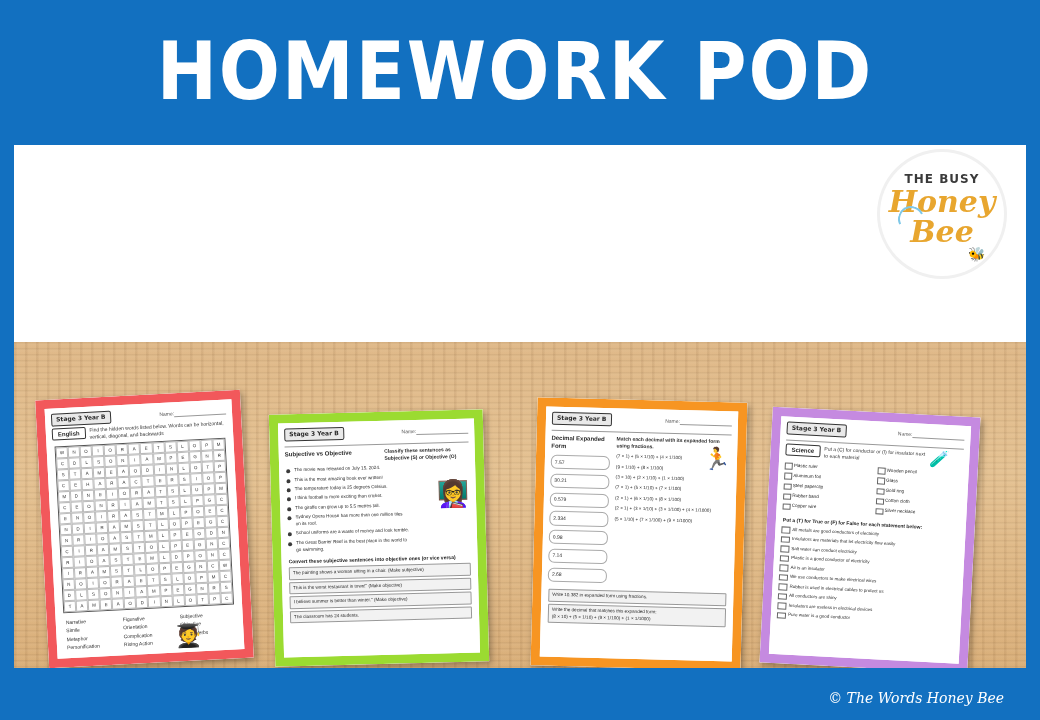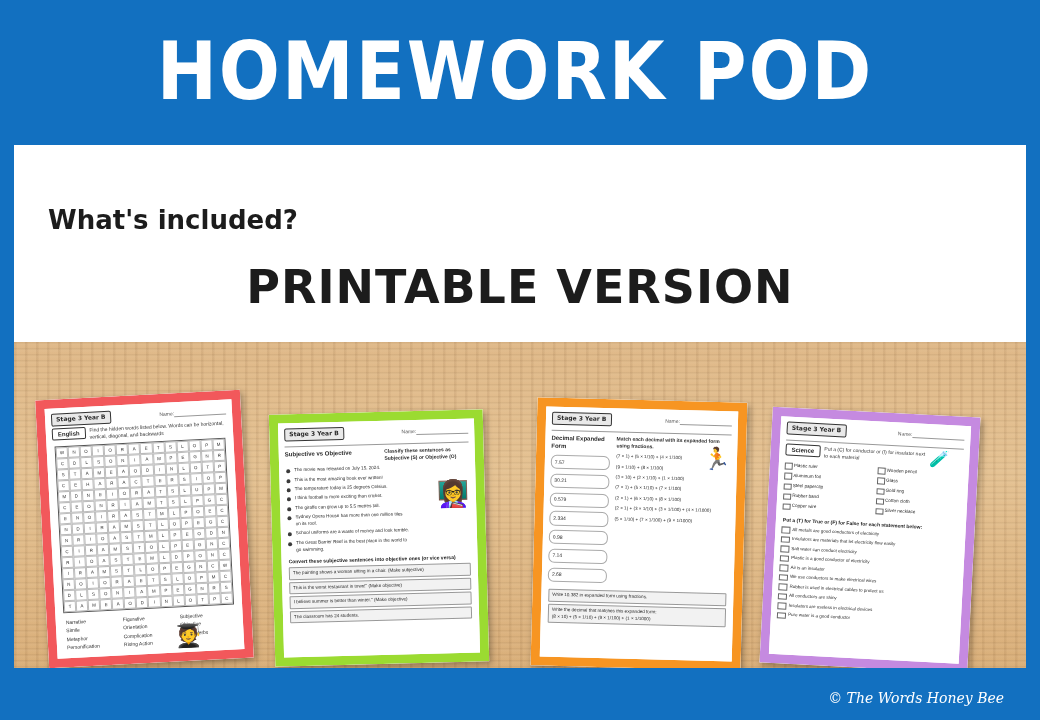--- a/index.html
+++ b/index.html
@@ -723,18 +723,25 @@
     </div>
   </div>
 
   <div class="frame-top"></div>
   <div class="frame-bottom"></div>
   <div class="frame-left"></div>
   <div class="frame-right"></div>
 
   <div class="main-title">Homework Pod</div>
 
-  <div class="whats-included">What's included?</div>
-  <div class="printable-version">Printable version</div>
-
+
+  <div class="logo">
+    <div class="logo-inner">
+      <div class="logo-line1">THE BUSY</div>
+      <div class="logo-line2">Honey</div>
+      <div class="logo-line3">Bee</div>
+      <div class="logo-swirl"></div>
+      <div class="logo-bee">🐝</div>
+    </div>
+  </div>
 
   <div class="footer-credit">© The Words Honey Bee</div>
 </div>
 
 </body></html>

